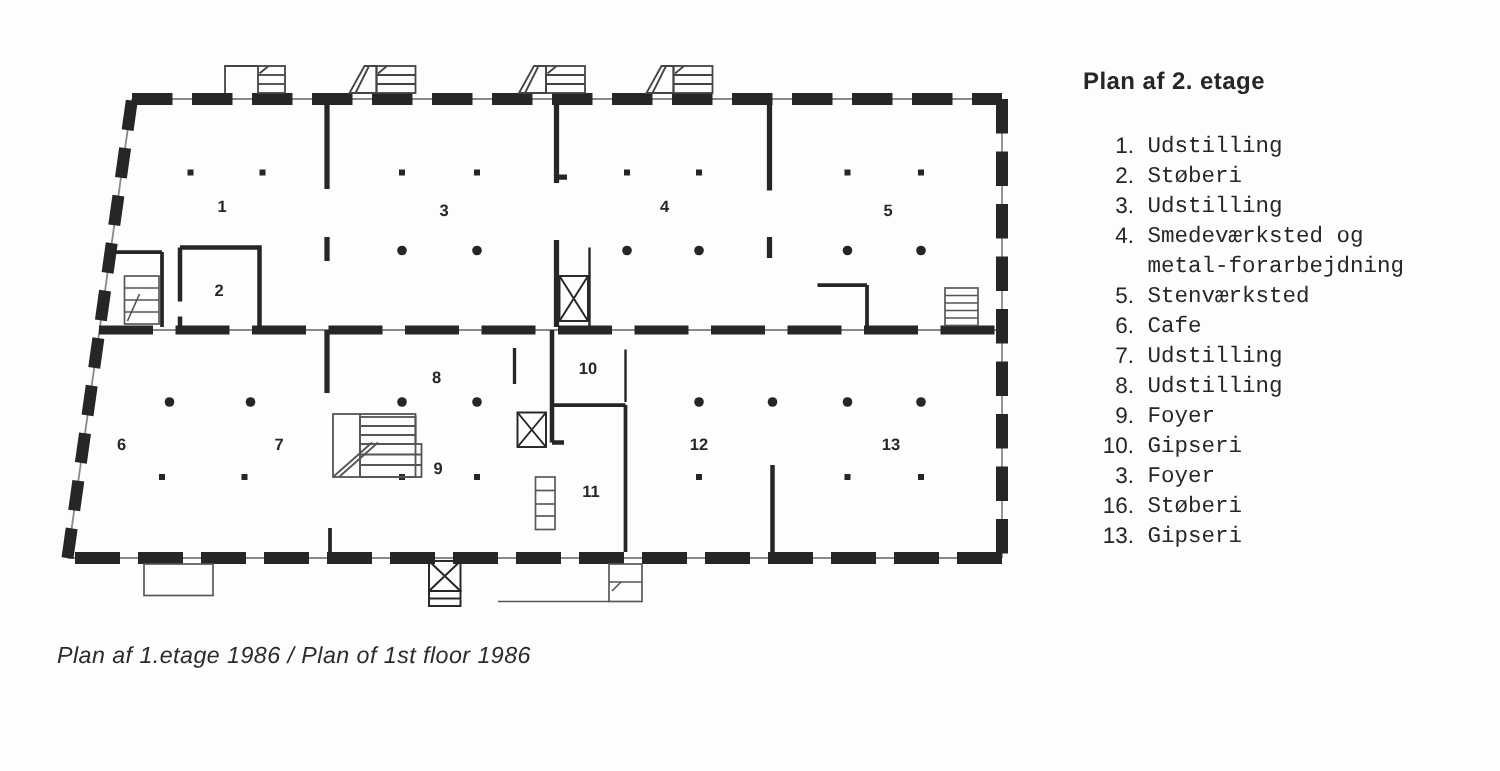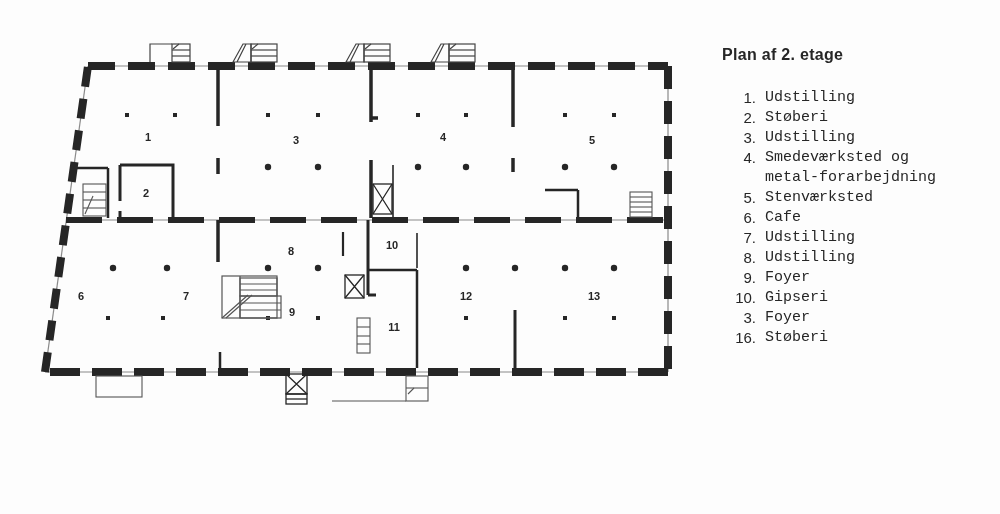--- a/index.html
+++ b/index.html
@@ -257,17 +257,22 @@
           <span class="lbl">Gipseri</span>
         </div>
         <div class="legend-row">
           <span class="num">3.</span>
           <span class="lbl">Foyer</span>
         </div>
         <div class="legend-row">
           <span class="num">16.</span>
           <span class="lbl">Støberi</span>
         </div>
+        <div class="legend-row">
+          <span class="num">13.</span>
+          <span class="lbl">Gipseri</span>
+        </div>
       </div>
   </div>
 
+  <div class="caption">Plan af 1.etage 1986 / Plan of 1st floor 1986</div>
 
 </div>
 
 </body></html>

